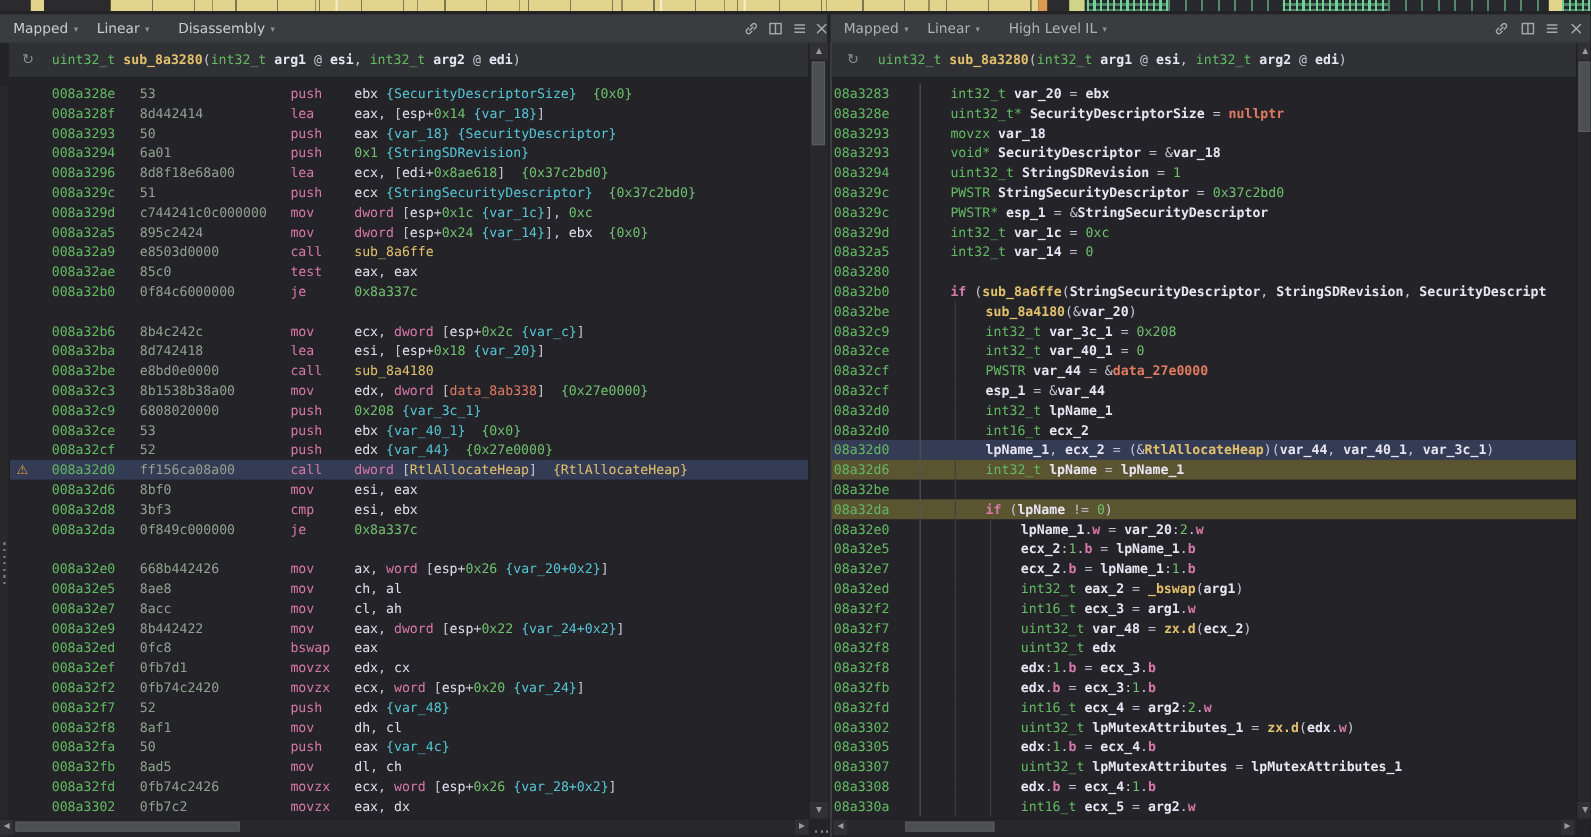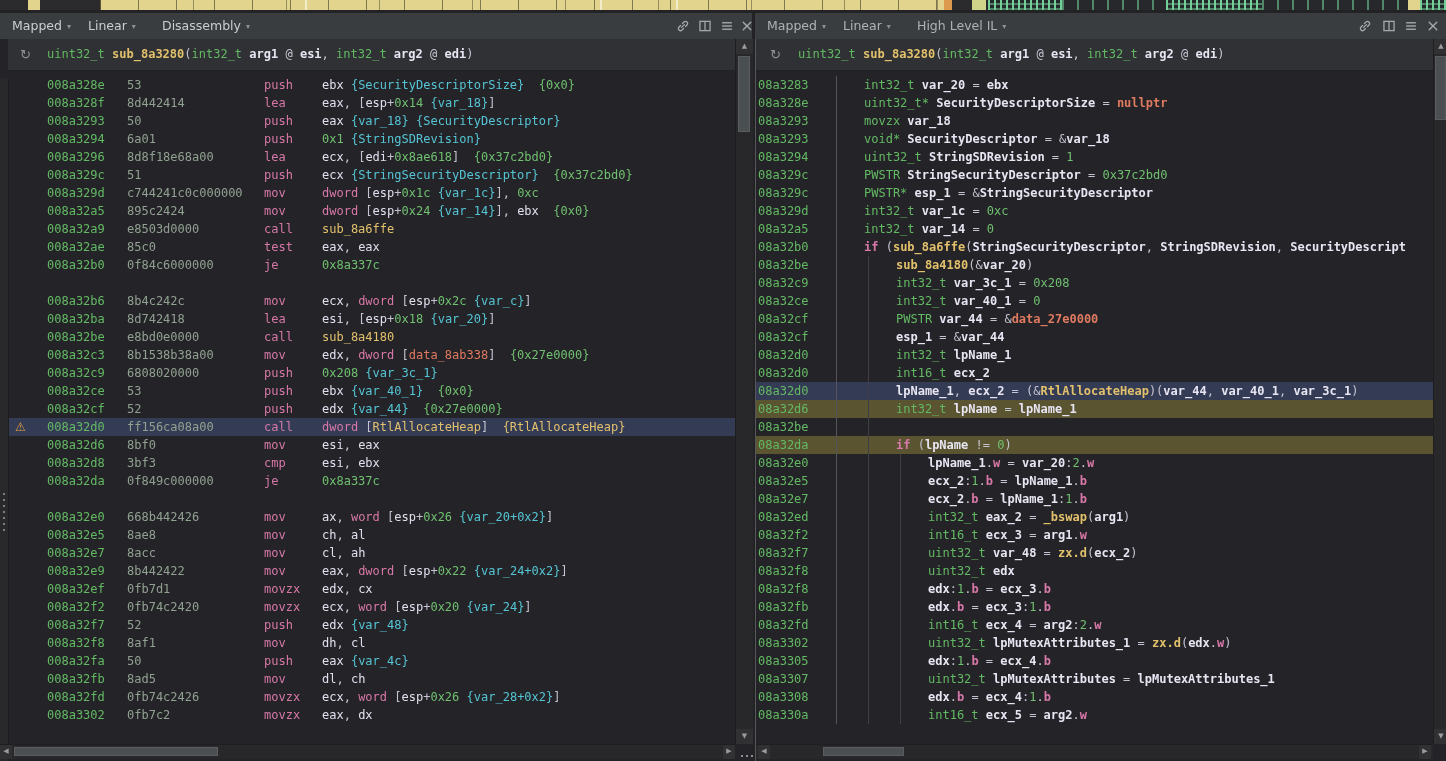--- a/index.html
+++ b/index.html
@@ -199,20 +199,21 @@
         <div class="row"><span class="c addr" style="color: rgb(99, 185, 99);">008a32cf</span><span class="c bytes" style="color: rgb(145, 161, 145);">52</span><span class="c mn" style="color: rgb(216, 120, 168);">push</span><span class="c ops"><span style="color: rgb(226, 223, 238);">edx</span><span style="color: rgb(198, 196, 210);"> </span><span style="color: rgb(85, 197, 213);">{var_44}</span><span style="color: rgb(198, 196, 210);">  </span><span style="color: rgb(112, 192, 112);">{0x27e0000}</span></span></div>
         <div class="row sel"><span class="warn c" style="color: rgb(232, 163, 61);">⚠</span><span class="c addr" style="color: rgb(99, 185, 99);">008a32d0</span><span class="c bytes" style="color: rgb(145, 161, 145);">ff156ca08a00</span><span class="c mn" style="color: rgb(216, 120, 168);">call</span><span class="c ops"><span style="color: rgb(216, 120, 168);">dword</span><span style="color: rgb(198, 196, 210);"> [</span><span style="color: rgb(226, 192, 108);">RtlAllocateHeap</span><span style="color: rgb(198, 196, 210);">]</span><span style="color: rgb(198, 196, 210);">  </span><span style="color: rgb(226, 192, 108);">{RtlAllocateHeap}</span></span></div>
         <div class="row"><span class="c addr" style="color: rgb(99, 185, 99);">008a32d6</span><span class="c bytes" style="color: rgb(145, 161, 145);">8bf0</span><span class="c mn" style="color: rgb(216, 120, 168);">mov</span><span class="c ops"><span style="color: rgb(226, 223, 238);">esi</span><span style="color: rgb(198, 196, 210);">, </span><span style="color: rgb(226, 223, 238);">eax</span></span></div>
         <div class="row"><span class="c addr" style="color: rgb(99, 185, 99);">008a32d8</span><span class="c bytes" style="color: rgb(145, 161, 145);">3bf3</span><span class="c mn" style="color: rgb(216, 120, 168);">cmp</span><span class="c ops"><span style="color: rgb(226, 223, 238);">esi</span><span style="color: rgb(198, 196, 210);">, </span><span style="color: rgb(226, 223, 238);">ebx</span></span></div>
         <div class="row"><span class="c addr" style="color: rgb(99, 185, 99);">008a32da</span><span class="c bytes" style="color: rgb(145, 161, 145);">0f849c000000</span><span class="c mn" style="color: rgb(216, 120, 168);">je</span><span class="c ops"><span style="color: rgb(112, 192, 112);">0x8a337c</span></span></div>
         <div class="row"></div>
         <div class="row"><span class="c addr" style="color: rgb(99, 185, 99);">008a32e0</span><span class="c bytes" style="color: rgb(145, 161, 145);">668b442426</span><span class="c mn" style="color: rgb(216, 120, 168);">mov</span><span class="c ops"><span style="color: rgb(226, 223, 238);">ax</span><span style="color: rgb(198, 196, 210);">, </span><span style="color: rgb(216, 120, 168);">word</span><span style="color: rgb(198, 196, 210);"> [</span><span style="color: rgb(226, 223, 238);">esp</span><span style="color: rgb(198, 196, 210);">+</span><span style="color: rgb(112, 192, 112);">0x26</span><span style="color: rgb(198, 196, 210);"> </span><span style="color: rgb(85, 197, 213);">{var_20+0x2}</span><span style="color: rgb(198, 196, 210);">]</span></span></div>
         <div class="row"><span class="c addr" style="color: rgb(99, 185, 99);">008a32e5</span><span class="c bytes" style="color: rgb(145, 161, 145);">8ae8</span><span class="c mn" style="color: rgb(216, 120, 168);">mov</span><span class="c ops"><span style="color: rgb(226, 223, 238);">ch</span><span style="color: rgb(198, 196, 210);">, </span><span style="color: rgb(226, 223, 238);">al</span></span></div>
         <div class="row"><span class="c addr" style="color: rgb(99, 185, 99);">008a32e7</span><span class="c bytes" style="color: rgb(145, 161, 145);">8acc</span><span class="c mn" style="color: rgb(216, 120, 168);">mov</span><span class="c ops"><span style="color: rgb(226, 223, 238);">cl</span><span style="color: rgb(198, 196, 210);">, </span><span style="color: rgb(226, 223, 238);">ah</span></span></div>
         <div class="row"><span class="c addr" style="color: rgb(99, 185, 99);">008a32e9</span><span class="c bytes" style="color: rgb(145, 161, 145);">8b442422</span><span class="c mn" style="color: rgb(216, 120, 168);">mov</span><span class="c ops"><span style="color: rgb(226, 223, 238);">eax</span><span style="color: rgb(198, 196, 210);">, </span><span style="color: rgb(216, 120, 168);">dword</span><span style="color: rgb(198, 196, 210);"> [</span><span style="color: rgb(226, 223, 238);">esp</span><span style="color: rgb(198, 196, 210);">+</span><span style="color: rgb(112, 192, 112);">0x22</span><span style="color: rgb(198, 196, 210);"> </span><span style="color: rgb(85, 197, 213);">{var_24+0x2}</span><span style="color: rgb(198, 196, 210);">]</span></span></div>
+        <div class="row"><span class="c addr" style="color: rgb(99, 185, 99);">008a32ed</span><span class="c bytes" style="color: rgb(145, 161, 145);">0fc8</span><span class="c mn" style="color: rgb(216, 120, 168);">bswap</span><span class="c ops"><span style="color: rgb(226, 223, 238);">eax</span></span></div>
         <div class="row"><span class="c addr" style="color: rgb(99, 185, 99);">008a32ef</span><span class="c bytes" style="color: rgb(145, 161, 145);">0fb7d1</span><span class="c mn" style="color: rgb(216, 120, 168);">movzx</span><span class="c ops"><span style="color: rgb(226, 223, 238);">edx</span><span style="color: rgb(198, 196, 210);">, </span><span style="color: rgb(226, 223, 238);">cx</span></span></div>
         <div class="row"><span class="c addr" style="color: rgb(99, 185, 99);">008a32f2</span><span class="c bytes" style="color: rgb(145, 161, 145);">0fb74c2420</span><span class="c mn" style="color: rgb(216, 120, 168);">movzx</span><span class="c ops"><span style="color: rgb(226, 223, 238);">ecx</span><span style="color: rgb(198, 196, 210);">, </span><span style="color: rgb(216, 120, 168);">word</span><span style="color: rgb(198, 196, 210);"> [</span><span style="color: rgb(226, 223, 238);">esp</span><span style="color: rgb(198, 196, 210);">+</span><span style="color: rgb(112, 192, 112);">0x20</span><span style="color: rgb(198, 196, 210);"> </span><span style="color: rgb(85, 197, 213);">{var_24}</span><span style="color: rgb(198, 196, 210);">]</span></span></div>
         <div class="row"><span class="c addr" style="color: rgb(99, 185, 99);">008a32f7</span><span class="c bytes" style="color: rgb(145, 161, 145);">52</span><span class="c mn" style="color: rgb(216, 120, 168);">push</span><span class="c ops"><span style="color: rgb(226, 223, 238);">edx</span><span style="color: rgb(198, 196, 210);"> </span><span style="color: rgb(85, 197, 213);">{var_48}</span></span></div>
         <div class="row"><span class="c addr" style="color: rgb(99, 185, 99);">008a32f8</span><span class="c bytes" style="color: rgb(145, 161, 145);">8af1</span><span class="c mn" style="color: rgb(216, 120, 168);">mov</span><span class="c ops"><span style="color: rgb(226, 223, 238);">dh</span><span style="color: rgb(198, 196, 210);">, </span><span style="color: rgb(226, 223, 238);">cl</span></span></div>
         <div class="row"><span class="c addr" style="color: rgb(99, 185, 99);">008a32fa</span><span class="c bytes" style="color: rgb(145, 161, 145);">50</span><span class="c mn" style="color: rgb(216, 120, 168);">push</span><span class="c ops"><span style="color: rgb(226, 223, 238);">eax</span><span style="color: rgb(198, 196, 210);"> </span><span style="color: rgb(85, 197, 213);">{var_4c}</span></span></div>
         <div class="row"><span class="c addr" style="color: rgb(99, 185, 99);">008a32fb</span><span class="c bytes" style="color: rgb(145, 161, 145);">8ad5</span><span class="c mn" style="color: rgb(216, 120, 168);">mov</span><span class="c ops"><span style="color: rgb(226, 223, 238);">dl</span><span style="color: rgb(198, 196, 210);">, </span><span style="color: rgb(226, 223, 238);">ch</span></span></div>
         <div class="row"><span class="c addr" style="color: rgb(99, 185, 99);">008a32fd</span><span class="c bytes" style="color: rgb(145, 161, 145);">0fb74c2426</span><span class="c mn" style="color: rgb(216, 120, 168);">movzx</span><span class="c ops"><span style="color: rgb(226, 223, 238);">ecx</span><span style="color: rgb(198, 196, 210);">, </span><span style="color: rgb(216, 120, 168);">word</span><span style="color: rgb(198, 196, 210);"> [</span><span style="color: rgb(226, 223, 238);">esp</span><span style="color: rgb(198, 196, 210);">+</span><span style="color: rgb(112, 192, 112);">0x26</span><span style="color: rgb(198, 196, 210);"> </span><span style="color: rgb(85, 197, 213);">{var_28+0x2}</span><span style="color: rgb(198, 196, 210);">]</span></span></div>
         <div class="row"><span class="c addr" style="color: rgb(99, 185, 99);">008a3302</span><span class="c bytes" style="color: rgb(145, 161, 145);">0fb7c2</span><span class="c mn" style="color: rgb(216, 120, 168);">movzx</span><span class="c ops"><span style="color: rgb(226, 223, 238);">eax</span><span style="color: rgb(198, 196, 210);">, </span><span style="color: rgb(226, 223, 238);">dx</span></span></div>
       </div>
     <div class="left-strip">
@@ -238,20 +239,21 @@
     <div class="code code-r">
         <div class="row"><span class="c addr" style="color: rgb(99, 185, 99);">08a3283</span><span class="guide" style="left: 80px;"></span><span class="c" style="left: 108px;"><span style="color: rgb(99, 185, 99);">int32_t </span><span style="color: rgb(232, 229, 243); font-weight: bold;">var_20</span><span style="color: rgb(198, 196, 210);"> = </span><span style="color: rgb(232, 229, 243); font-weight: bold;">ebx</span></span></div>
         <div class="row"><span class="c addr" style="color: rgb(99, 185, 99);">08a328e</span><span class="guide" style="left: 80px;"></span><span class="c" style="left: 108px;"><span style="color: rgb(99, 185, 99);">uint32_t* </span><span style="color: rgb(232, 229, 243); font-weight: bold;">SecurityDescriptorSize</span><span style="color: rgb(198, 196, 210);"> = </span><span style="color: rgb(224, 122, 96); font-weight: bold;">nullptr</span></span></div>
         <div class="row"><span class="c addr" style="color: rgb(99, 185, 99);">08a3293</span><span class="guide" style="left: 80px;"></span><span class="c" style="left: 108px;"><span style="color: rgb(99, 185, 99);">movzx </span><span style="color: rgb(232, 229, 243); font-weight: bold;">var_18</span></span></div>
         <div class="row"><span class="c addr" style="color: rgb(99, 185, 99);">08a3293</span><span class="guide" style="left: 80px;"></span><span class="c" style="left: 108px;"><span style="color: rgb(99, 185, 99);">void* </span><span style="color: rgb(232, 229, 243); font-weight: bold;">SecurityDescriptor</span><span style="color: rgb(198, 196, 210);"> = </span><span style="color: rgb(198, 196, 210);">&amp;</span><span style="color: rgb(232, 229, 243); font-weight: bold;">var_18</span></span></div>
         <div class="row"><span class="c addr" style="color: rgb(99, 185, 99);">08a3294</span><span class="guide" style="left: 80px;"></span><span class="c" style="left: 108px;"><span style="color: rgb(99, 185, 99);">uint32_t </span><span style="color: rgb(232, 229, 243); font-weight: bold;">StringSDRevision</span><span style="color: rgb(198, 196, 210);"> = </span><span style="color: rgb(112, 192, 112);">1</span></span></div>
         <div class="row"><span class="c addr" style="color: rgb(99, 185, 99);">08a329c</span><span class="guide" style="left: 80px;"></span><span class="c" style="left: 108px;"><span style="color: rgb(99, 185, 99);">PWSTR </span><span style="color: rgb(232, 229, 243); font-weight: bold;">StringSecurityDescriptor</span><span style="color: rgb(198, 196, 210);"> = </span><span style="color: rgb(112, 192, 112);">0x37c2bd0</span></span></div>
         <div class="row"><span class="c addr" style="color: rgb(99, 185, 99);">08a329c</span><span class="guide" style="left: 80px;"></span><span class="c" style="left: 108px;"><span style="color: rgb(99, 185, 99);">PWSTR* </span><span style="color: rgb(232, 229, 243); font-weight: bold;">esp_1</span><span style="color: rgb(198, 196, 210);"> = </span><span style="color: rgb(198, 196, 210);">&amp;</span><span style="color: rgb(232, 229, 243); font-weight: bold;">StringSecurityDescriptor</span></span></div>
         <div class="row"><span class="c addr" style="color: rgb(99, 185, 99);">08a329d</span><span class="guide" style="left: 80px;"></span><span class="c" style="left: 108px;"><span style="color: rgb(99, 185, 99);">int32_t </span><span style="color: rgb(232, 229, 243); font-weight: bold;">var_1c</span><span style="color: rgb(198, 196, 210);"> = </span><span style="color: rgb(112, 192, 112);">0xc</span></span></div>
         <div class="row"><span class="c addr" style="color: rgb(99, 185, 99);">08a32a5</span><span class="guide" style="left: 80px;"></span><span class="c" style="left: 108px;"><span style="color: rgb(99, 185, 99);">int32_t </span><span style="color: rgb(232, 229, 243); font-weight: bold;">var_14</span><span style="color: rgb(198, 196, 210);"> = </span><span style="color: rgb(112, 192, 112);">0</span></span></div>
+        <div class="row"><span class="c addr" style="color: rgb(99, 185, 99);">08a3280</span><span class="guide" style="left: 80px;"></span><span class="c" style="left: 108px;"></span></div>
         <div class="row"><span class="c addr" style="color: rgb(99, 185, 99);">08a32b0</span><span class="guide" style="left: 80px;"></span><span class="c" style="left: 108px;"><span style="color: rgb(216, 120, 168); font-weight: bold;">if</span><span style="color: rgb(198, 196, 210);"> (</span><span style="color: rgb(226, 192, 108); font-weight: bold;">sub_8a6ffe</span><span style="color: rgb(198, 196, 210);">(</span><span style="color: rgb(232, 229, 243); font-weight: bold;">StringSecurityDescriptor</span><span style="color: rgb(198, 196, 210);">, </span><span style="color: rgb(232, 229, 243); font-weight: bold;">StringSDRevision</span><span style="color: rgb(198, 196, 210);">, </span><span style="color: rgb(232, 229, 243); font-weight: bold;">SecurityDescript</span></span></div>
         <div class="row"><span class="c addr" style="color: rgb(99, 185, 99);">08a32be</span><span class="guide" style="left: 80px;"></span><span class="guide g2" style="left: 112px;"></span><span class="c" style="left: 140px;"><span style="color: rgb(226, 192, 108); font-weight: bold;">sub_8a4180</span><span style="color: rgb(198, 196, 210);">(</span><span style="color: rgb(198, 196, 210);">&amp;</span><span style="color: rgb(232, 229, 243); font-weight: bold;">var_20</span><span style="color: rgb(198, 196, 210);">)</span></span></div>
         <div class="row"><span class="c addr" style="color: rgb(99, 185, 99);">08a32c9</span><span class="guide" style="left: 80px;"></span><span class="guide g2" style="left: 112px;"></span><span class="c" style="left: 140px;"><span style="color: rgb(99, 185, 99);">int32_t </span><span style="color: rgb(232, 229, 243); font-weight: bold;">var_3c_1</span><span style="color: rgb(198, 196, 210);"> = </span><span style="color: rgb(112, 192, 112);">0x208</span></span></div>
         <div class="row"><span class="c addr" style="color: rgb(99, 185, 99);">08a32ce</span><span class="guide" style="left: 80px;"></span><span class="guide g2" style="left: 112px;"></span><span class="c" style="left: 140px;"><span style="color: rgb(99, 185, 99);">int32_t </span><span style="color: rgb(232, 229, 243); font-weight: bold;">var_40_1</span><span style="color: rgb(198, 196, 210);"> = </span><span style="color: rgb(112, 192, 112);">0</span></span></div>
         <div class="row"><span class="c addr" style="color: rgb(99, 185, 99);">08a32cf</span><span class="guide" style="left: 80px;"></span><span class="guide g2" style="left: 112px;"></span><span class="c" style="left: 140px;"><span style="color: rgb(99, 185, 99);">PWSTR </span><span style="color: rgb(232, 229, 243); font-weight: bold;">var_44</span><span style="color: rgb(198, 196, 210);"> = </span><span style="color: rgb(198, 196, 210);">&amp;</span><span style="color: rgb(224, 122, 96); font-weight: bold;">data_27e0000</span></span></div>
         <div class="row"><span class="c addr" style="color: rgb(99, 185, 99);">08a32cf</span><span class="guide" style="left: 80px;"></span><span class="guide g2" style="left: 112px;"></span><span class="c" style="left: 140px;"><span style="color: rgb(232, 229, 243); font-weight: bold;">esp_1</span><span style="color: rgb(198, 196, 210);"> = </span><span style="color: rgb(198, 196, 210);">&amp;</span><span style="color: rgb(232, 229, 243); font-weight: bold;">var_44</span></span></div>
         <div class="row"><span class="c addr" style="color: rgb(99, 185, 99);">08a32d0</span><span class="guide" style="left: 80px;"></span><span class="guide g2" style="left: 112px;"></span><span class="c" style="left: 140px;"><span style="color: rgb(99, 185, 99);">int32_t </span><span style="color: rgb(232, 229, 243); font-weight: bold;">lpName_1</span></span></div>
         <div class="row"><span class="c addr" style="color: rgb(99, 185, 99);">08a32d0</span><span class="guide" style="left: 80px;"></span><span class="guide g2" style="left: 112px;"></span><span class="c" style="left: 140px;"><span style="color: rgb(99, 185, 99);">int16_t </span><span style="color: rgb(232, 229, 243); font-weight: bold;">ecx_2</span></span></div>
         <div class="row sel"><span class="c addr" style="color: rgb(99, 185, 99);">08a32d0</span><span class="guide" style="left: 80px;"></span><span class="guide g2" style="left: 112px;"></span><span class="c" style="left: 140px;"><span style="color: rgb(232, 229, 243); font-weight: bold;">lpName_1</span><span style="color: rgb(198, 196, 210);">, </span><span style="color: rgb(232, 229, 243); font-weight: bold;">ecx_2</span><span style="color: rgb(198, 196, 210);"> = (</span><span style="color: rgb(198, 196, 210);">&amp;</span><span style="color: rgb(226, 192, 108); font-weight: bold;">RtlAllocateHeap</span><span style="color: rgb(198, 196, 210);">)(</span><span style="color: rgb(232, 229, 243); font-weight: bold;">var_44</span><span style="color: rgb(198, 196, 210);">, </span><span style="color: rgb(232, 229, 243); font-weight: bold;">var_40_1</span><span style="color: rgb(198, 196, 210);">, </span><span style="color: rgb(232, 229, 243); font-weight: bold;">var_3c_1</span><span style="color: rgb(198, 196, 210);">)</span></span></div>
         <div class="row olive"><span class="c addr" style="color: rgb(99, 185, 99);">08a32d6</span><span class="guide" style="left: 80px;"></span><span class="guide g2" style="left: 112px;"></span><span class="c" style="left: 140px;"><span style="color: rgb(99, 185, 99);">int32_t </span><span style="color: rgb(232, 229, 243); font-weight: bold;">lpName</span><span style="color: rgb(198, 196, 210);"> = </span><span style="color: rgb(232, 229, 243); font-weight: bold;">lpName_1</span></span></div>

